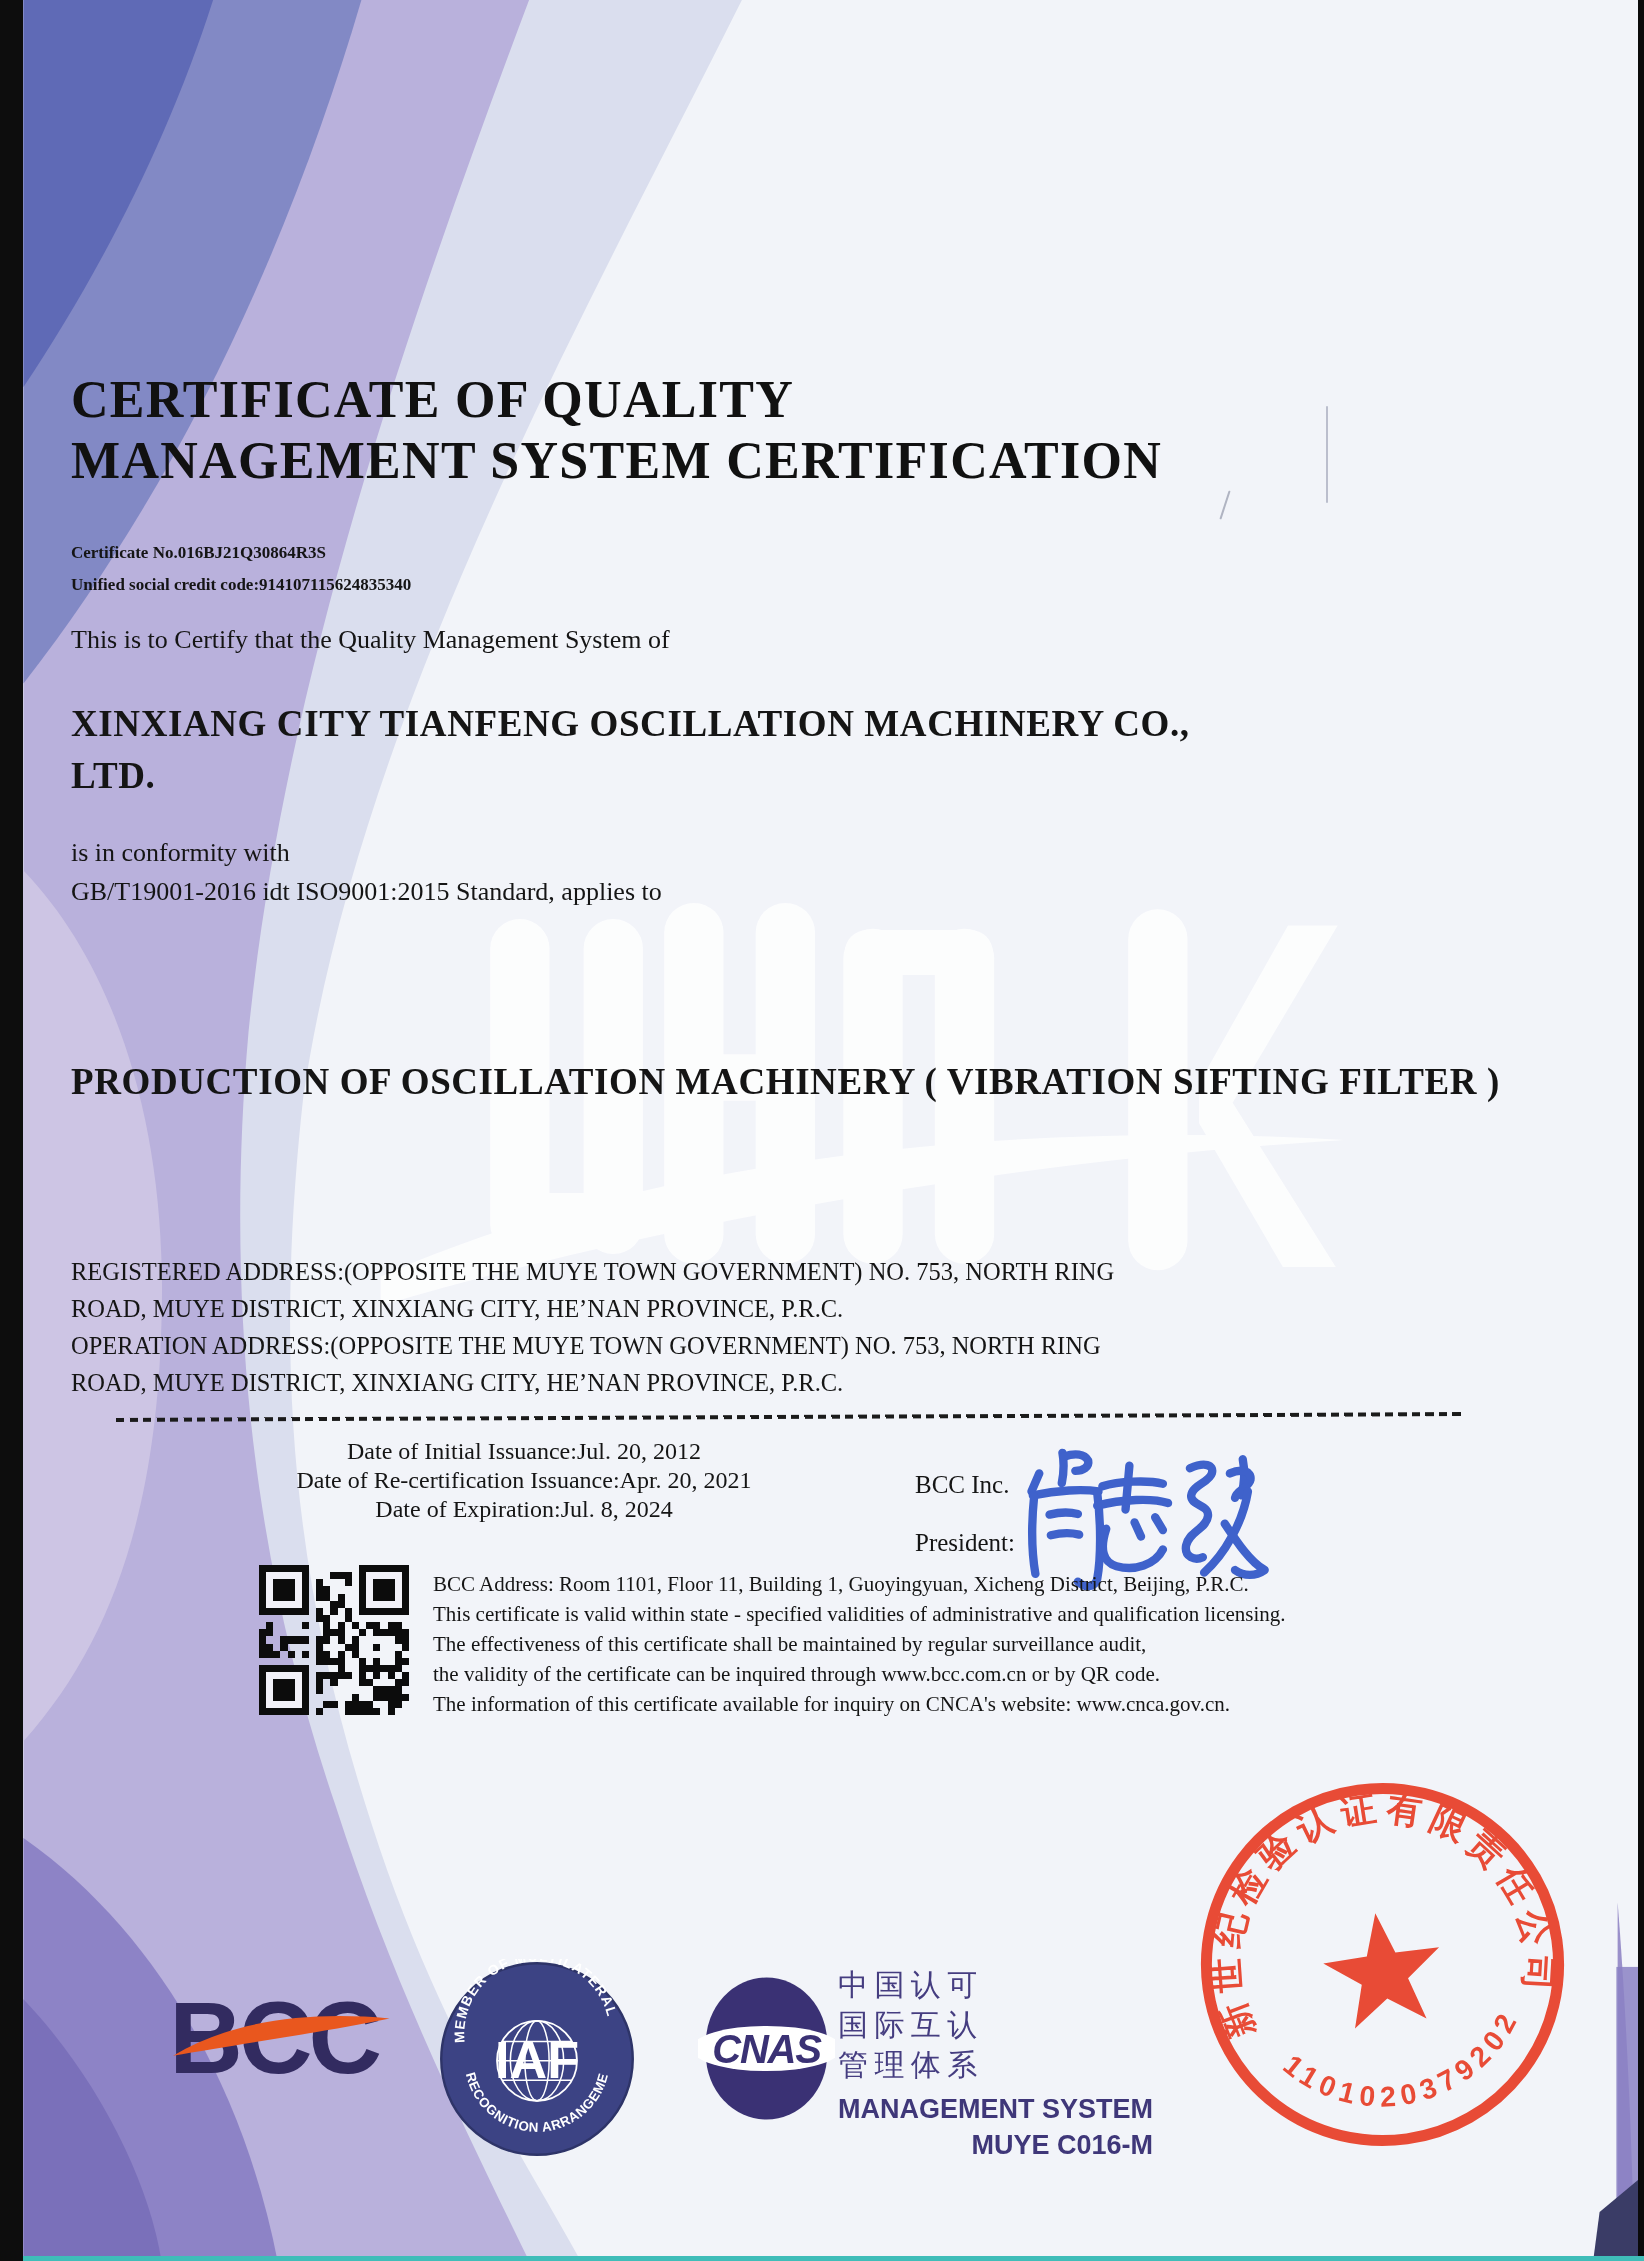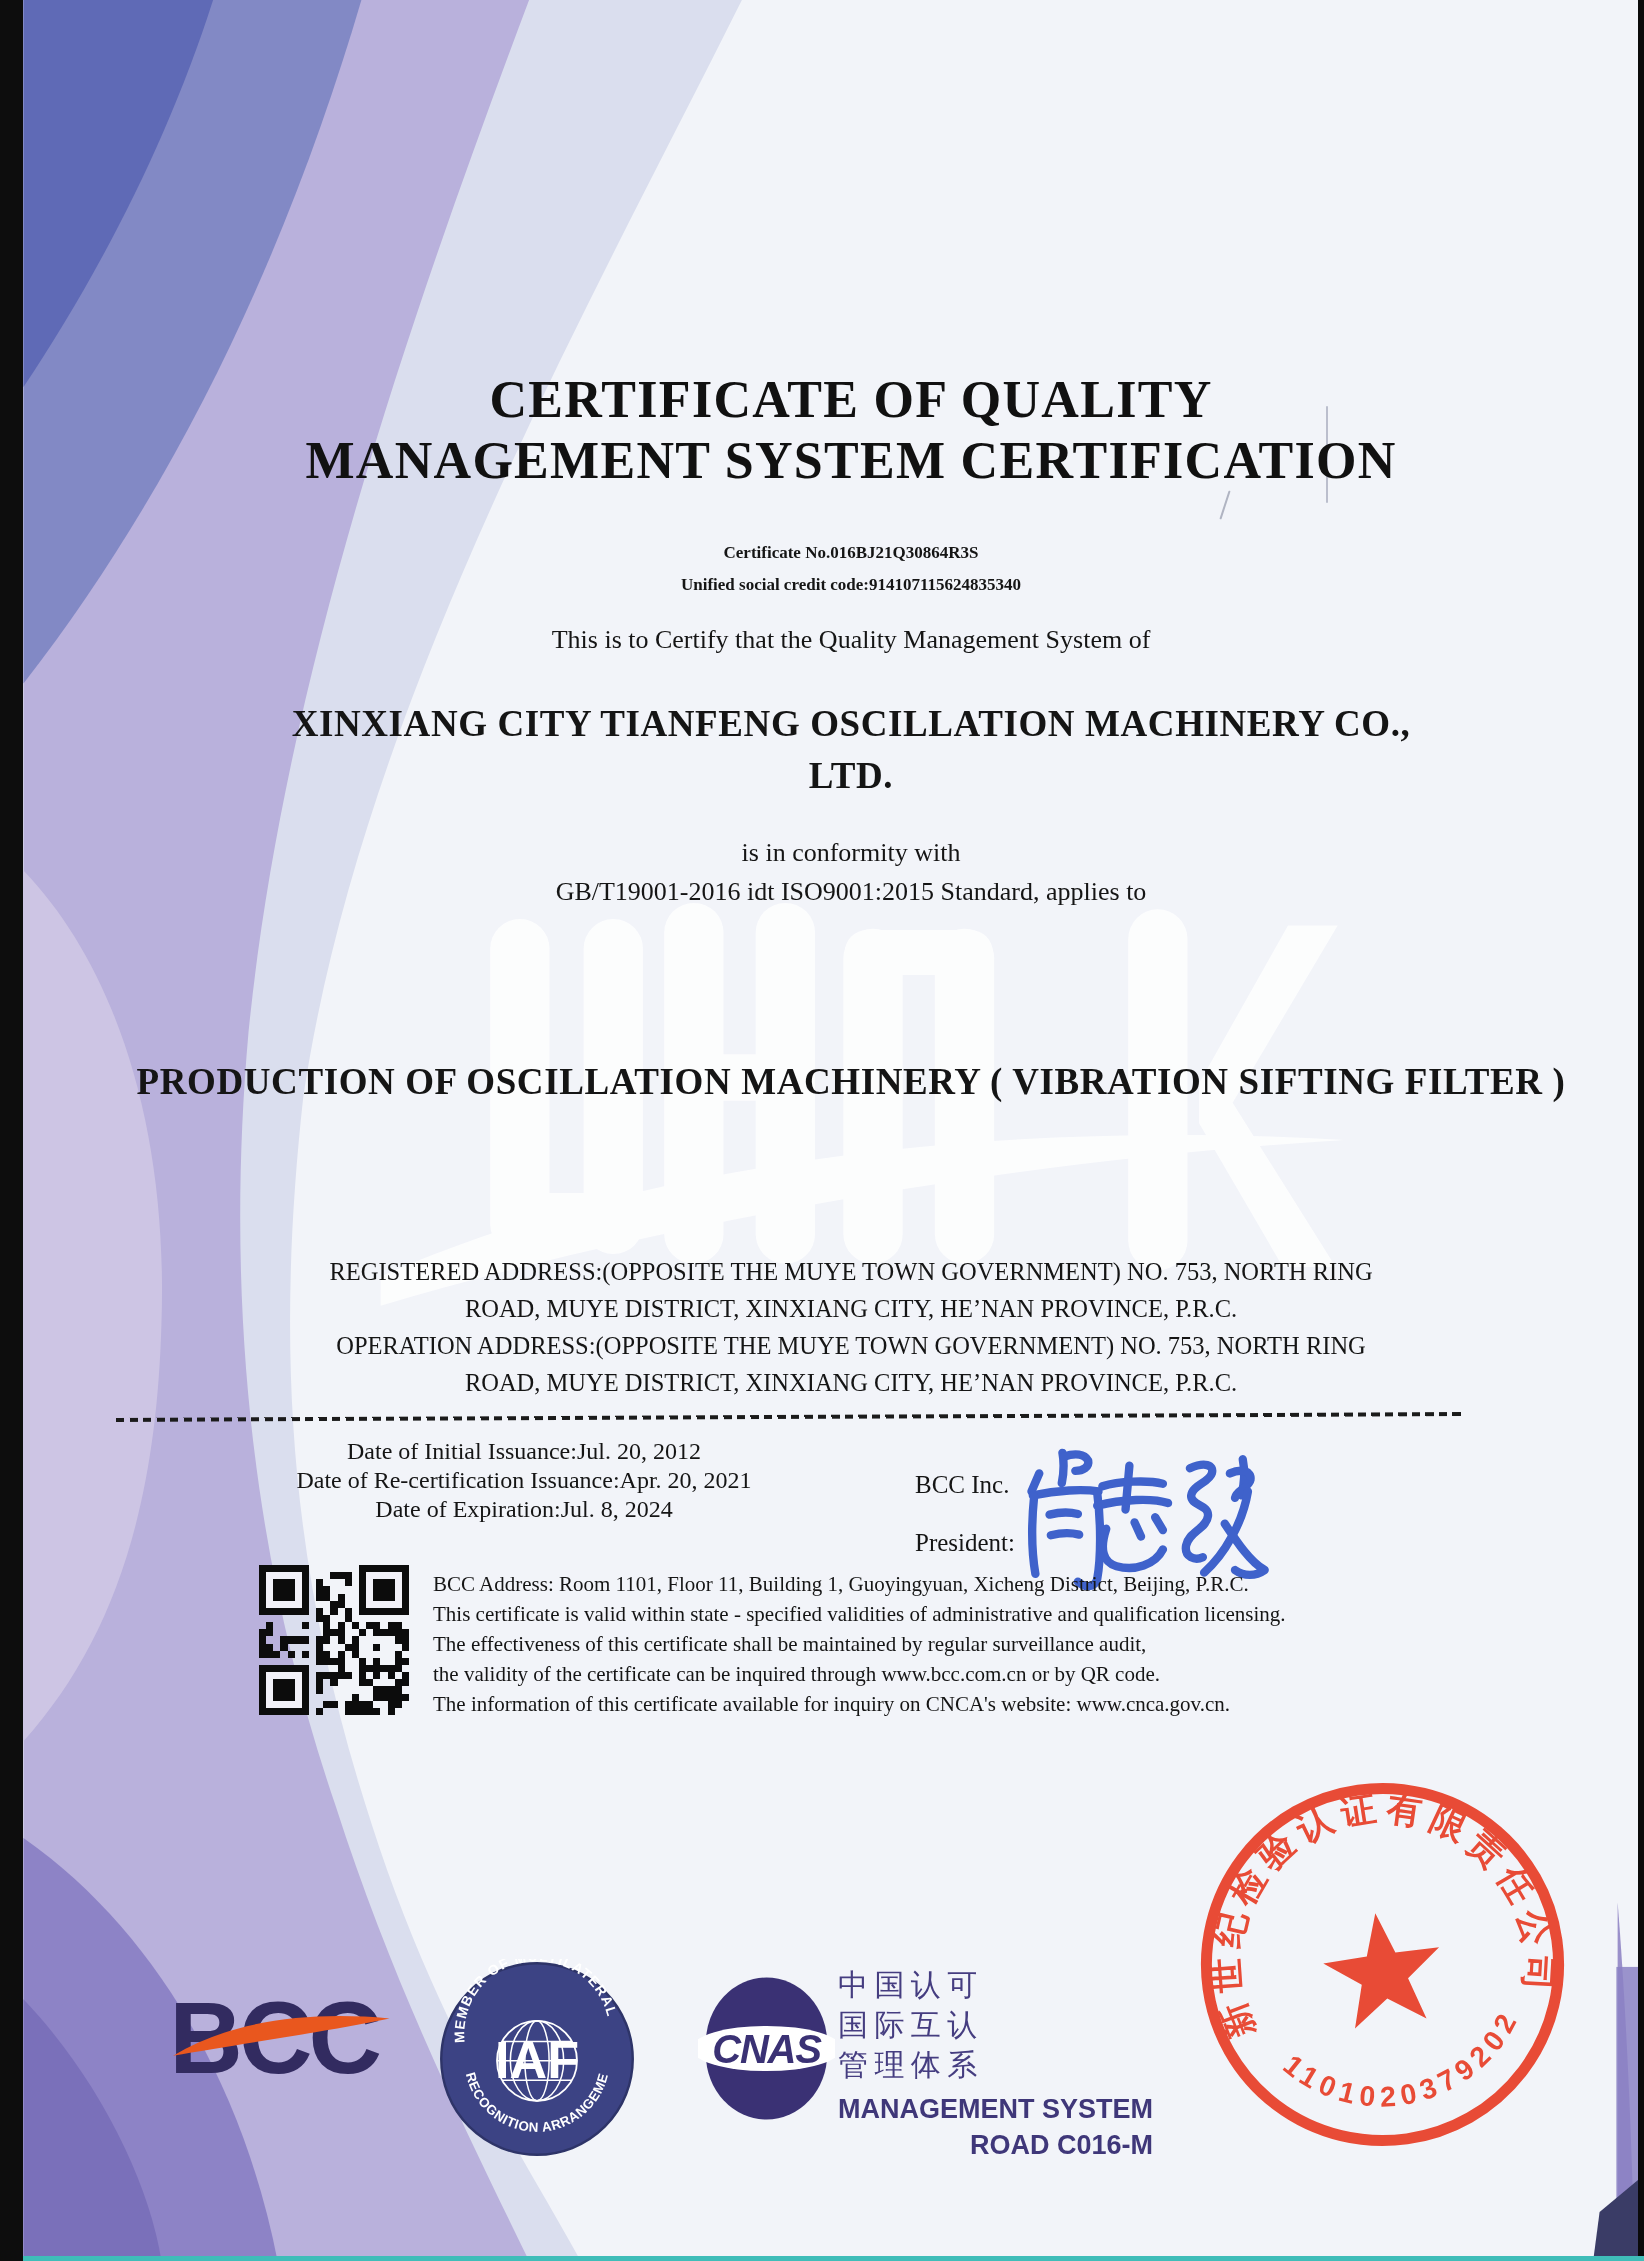--- a/index.html
+++ b/index.html
@@ -7,21 +7,21 @@
     position:relative;
     width:1645px;height:2261px;
     background:#f2f4f9;
     overflow:hidden;
     font-family:"Liberation Serif", serif;
     color:#151515;
   }
   .abs{position:absolute;}
   svg{display:block;}
   
-  .center-col{position:absolute;left:64px;width:1574px;text-align:center;}
+  .center-col{position:absolute;left:71px;width:1574px;text-align:left;}
   .title{
     font-size:52px;font-weight:bold;letter-spacing:1.3px;
     line-height:61px;color:#111;
   }
   .certno{font-size:17px;font-weight:bold;line-height:32px;}
   .plain{font-size:26px;line-height:31px;}
   .company{font-size:37px;font-weight:bold;line-height:52px;letter-spacing:0.6px;}
   .scope{font-size:37px;font-weight:600;letter-spacing:0.6px;}
   .addr{font-size:24.5px;line-height:37px;font-weight:500;}
   .dates{font-size:24px;line-height:29px;text-align:center;}
@@ -338,21 +338,21 @@
     <path d="M12,128 A94,102 0 0 0 200,128 Z" fill="#3a3174"></path>
     <ellipse cx="106" cy="120" rx="116" ry="35" fill="#ffffff"></ellipse>
     <text x="106" y="142" text-anchor="middle" font-family="Liberation Sans, sans-serif" font-size="62" font-weight="bold" font-style="italic" fill="#3a3174" letter-spacing="-2">CNAS</text>
   </svg>
 
   <div class="abs" style="left:838px;top:1965px;">
     <div class="cn-line">中国认可</div>
     <div class="cn-line">国际互认</div>
     <div class="cn-line">管理体系</div>
     <div class="sys-line" style="margin-top:6.4px;">MANAGEMENT SYSTEM</div>
-    <div class="sys-line">ROAD C016-M</div>
+    <div class="sys-line">MUYE C016-M</div>
   </div>
 
   <svg class="abs" style="left:1198px;top:1780px;transform:rotate(-8deg);opacity:.95;" width="369" height="369" viewBox="0 0 570 570">
     <defs>
       <path id="stamp-arc-top" d="M76.4,360.9 A222,222 0 1 1 493.6,360.9"></path>
       <path id="stamp-arc-bottom" d="M96.8,408 A232,232 0 0 0 473.2,408"></path>
     </defs>
     <circle cx="285" cy="285" r="272" fill="none" stroke="#e8432c" stroke-width="17"></circle>
     <polygon points="285,205 307.3,269.3 375.3,270.6 321.1,311.7 340.8,376.9 285,338 229.2,376.9 248.9,311.7 194.7,270.6 262.7,269.3" fill="#e8432c"></polygon>
     <text font-size="54" font-weight="bold" fill="#e8432c" font-family="Liberation Sans, sans-serif">

